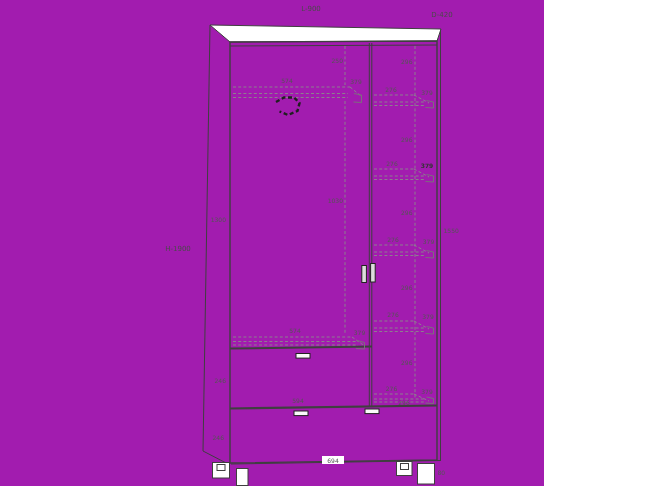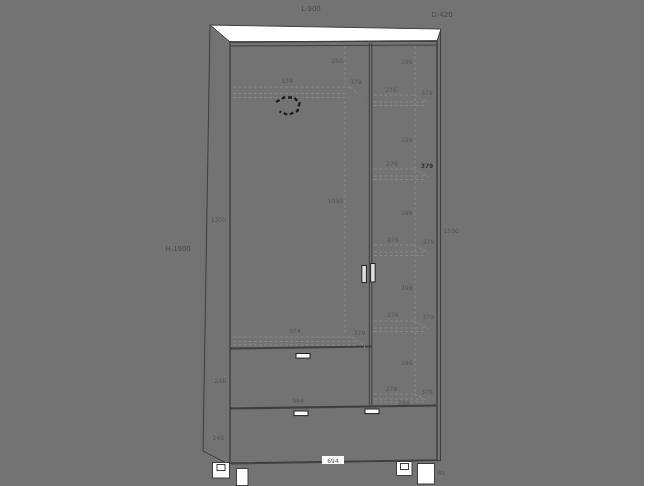--- a/index.html
+++ b/index.html
@@ -1,16 +1,16 @@
 <!DOCTYPE html>
 <html><head>
 <meta charset="utf-8">
 <style>
   html,body{margin:0;padding:0;background:#ffffff;}
-  #stage{position:relative;width:644px;height:486px;background:#737373;overflow:hidden;}
+  #stage{position:relative;width:544px;height:486px;background:#a21caf;overflow:hidden;}
   svg{display:block;}
   text{font-family:"DejaVu Sans","Liberation Sans",sans-serif;fill:#555;font-size:6px;}
   text.big{font-size:7px;fill:#4a4a4a;}
   text.b{font-weight:bold;fill:#333;}
 </style>
 </head>
 <body>
 
 <div id="stage">
 <svg width="648" height="486" viewBox="0 0 648 486">

